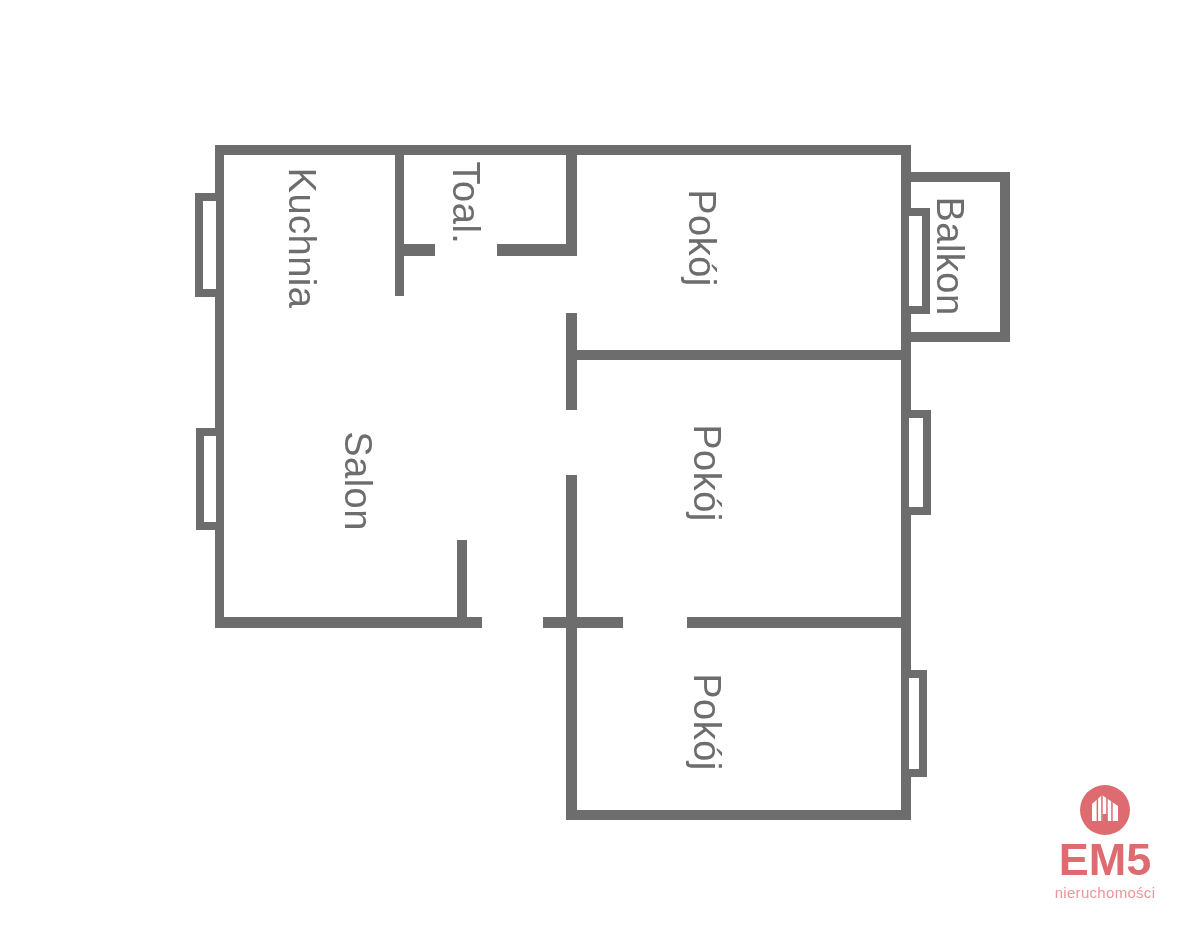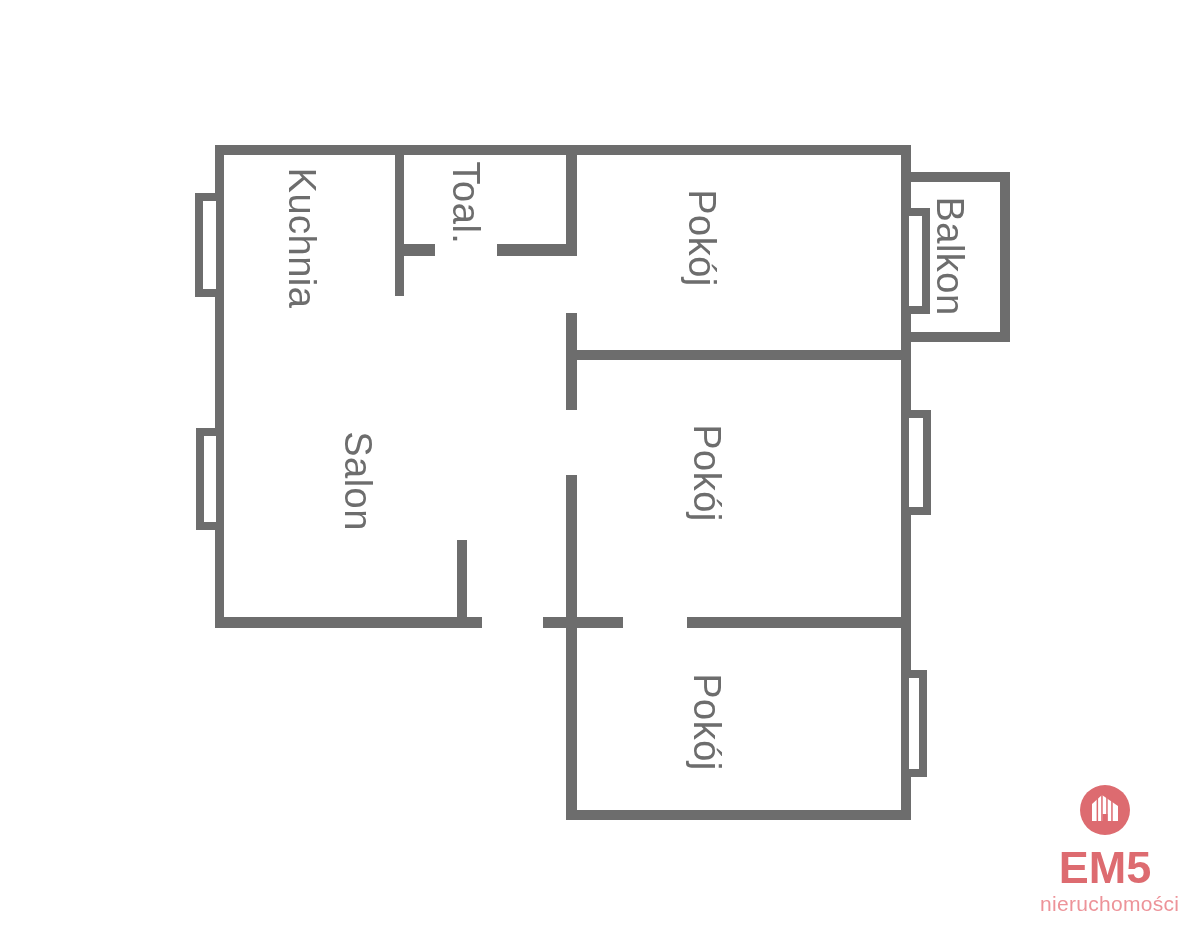--- a/index.html
+++ b/index.html
@@ -15,24 +15,24 @@
     transform-origin:center center; white-space:nowrap;
     font-size:38px; line-height:1; letter-spacing:0.5px;
   }
   .logo { position:absolute; left:1040px; top:785px; width:130px; text-align:center; }
   .logo-mark {
     width:50px; height:50px; border-radius:50%; margin:0 auto;
     display:flex; align-items:center; justify-content:center;
   }
   .logo-mark svg { width:50px; height:50px; display:block; }
   .brand-name {
-    margin-top:10px; font-size:45px; font-weight:bold; line-height:1;
+    margin-top:2px; font-size:45px; font-weight:bold; line-height:1;
     letter-spacing:0px;
   }
-  .brand-tagline { margin-top:3px; font-size:21px; letter-spacing:0.3px; line-height:1; }
+  .brand-tagline { margin-top:3px; font-size:15px; letter-spacing:0.3px; line-height:1; }
 </style>
 </head>
 <body>
 
 <div class="canvas">
 
   <div class="plan" id="plan">
       <div class="wall" style="left: 215px; top: 145px; width: 696px; height: 10px; background: rgb(109, 109, 109);"></div>
       <div class="wall" style="left: 215px; top: 145px; width: 9px; height: 483px; background: rgb(109, 109, 109);"></div>
       <div class="wall" style="left: 901px; top: 145px; width: 10px; height: 675px; background: rgb(109, 109, 109);"></div>

